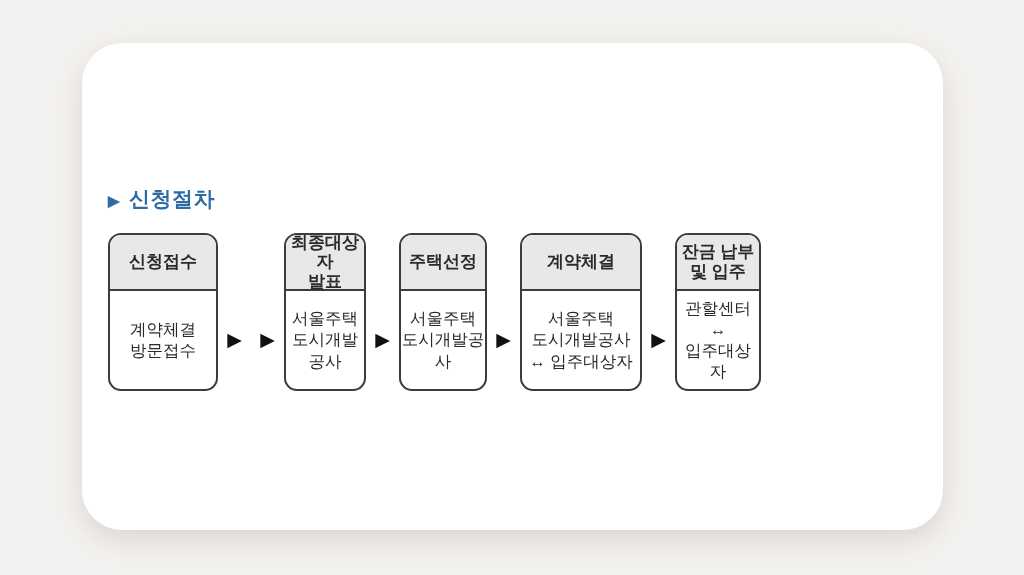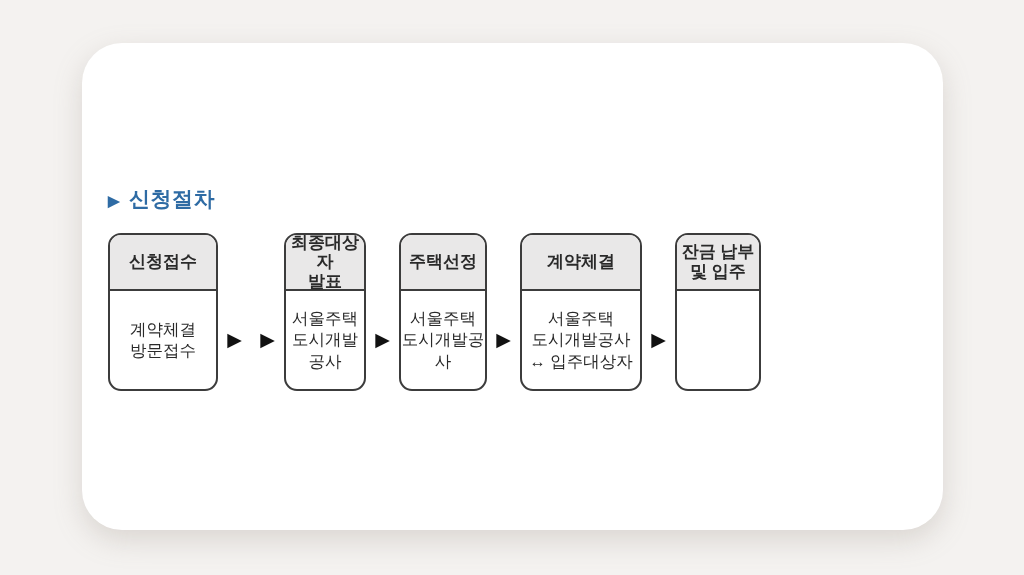--- a/index.html
+++ b/index.html
@@ -108,16 +108,19 @@
 ↔ 입주대상자</div>
     </div>
 
     <div class="arrow-cell">
       <span class="glyph">▶</span>
     </div>
 
     <div class="step s6">
       <div class="step-header">잔금 납부
 및 입주</div>
+      <div class="step-body">관할센터
+↔
+입주대상자</div>
     </div>
 
   </div>
 </div>
 
 </body></html>

